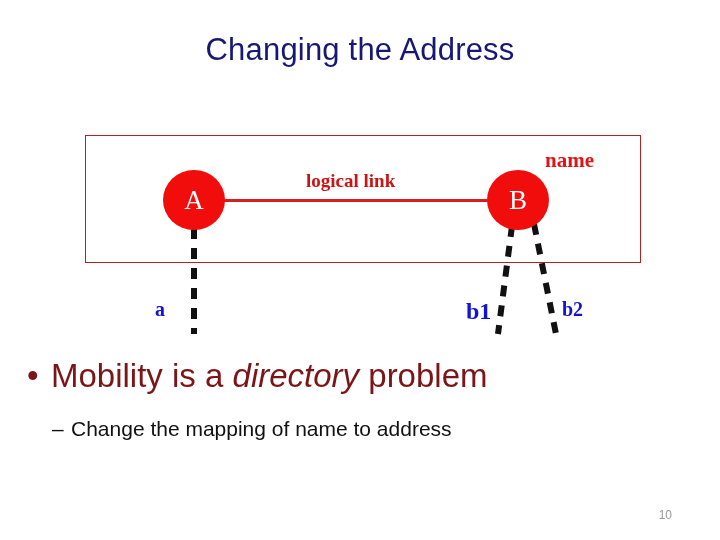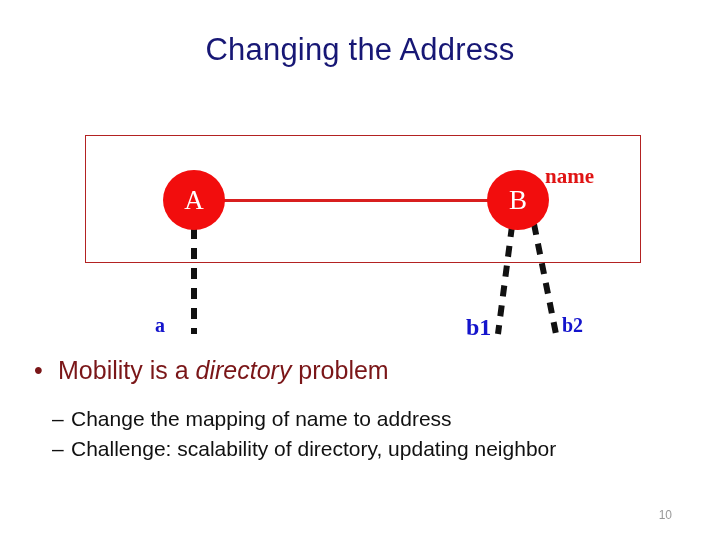--- a/index.html
+++ b/index.html
@@ -75,21 +75,20 @@
     line-height: 1;
   }
   #node-a { left: 163px; top: 170px; }
   #node-b { left: 487px; top: 170px; }
 
   .diagram-label {
     position: absolute;
     font-family: "Liberation Serif", serif;
     font-weight: bold;
     white-space: nowrap;
-    margin-top: 16px;
   }
   #label-logical-link {
     left: 306px;
     top: 170px;
     font-size: 19px;
     color: #cc1414;
   }
   #label-name {
     left: 545px;
     top: 148px;
@@ -125,23 +124,23 @@
 
   
   #bullets {
     position: absolute;
     left: 0;
     top: 355px;
     width: 720px;
   }
   .bullet-l1 {
     position: relative;
-    margin: 0 0 0 34px;
-    font-family: "Liberation Sans", sans-serif;
-    font-size: 25px;
+    margin: 0 0 0 27px;
+    font-family: "Liberation Sans", sans-serif;
+    font-size: 33px;
     color: #7a1618;
     line-height: 1.25;
     white-space: nowrap;
   }
   .bullet-l1 .marker {
     display: inline-block;
     width: 24px;
   }
   .bullet-l1 em {
     font-style: italic;
@@ -192,20 +191,21 @@
     <div class="logical-line"></div>
 
     <div class="node" id="node-a">
       <span>A</span>
     </div>
 
     <div class="node" id="node-b">
       <span>B</span>
     </div>
 
+    <div class="diagram-label" id="label-logical-link">logical link</div>
 
     <div class="diagram-label" id="label-name">name</div>
 
     <div class="diagram-label" id="label-a">a</div>
 
     <div class="diagram-label" id="label-b1">b1</div>
 
     <div class="diagram-label" id="label-b2">b2</div>
 
   </div>
@@ -213,21 +213,18 @@
   <div id="bullets">
 
     <p class="bullet-l1">
       <span class="marker">•</span><span>Mobility is a </span><em>directory</em><span> problem</span>
     </p>
 
     <p class="bullet-l2" id="bullet-sub-1">
       <span class="marker">–</span><span>Change the mapping of name to address</span>
     </p>
 
-    <p class="bullet-l2" id="bullet-sub-2">
-      <span class="marker">–</span><span>Challenge: scalability of directory, updating neighbor</span>
-    </p>
 
   </div>
 
   <div id="page-number">10</div>
 
 </div>
 
 </body></html>

